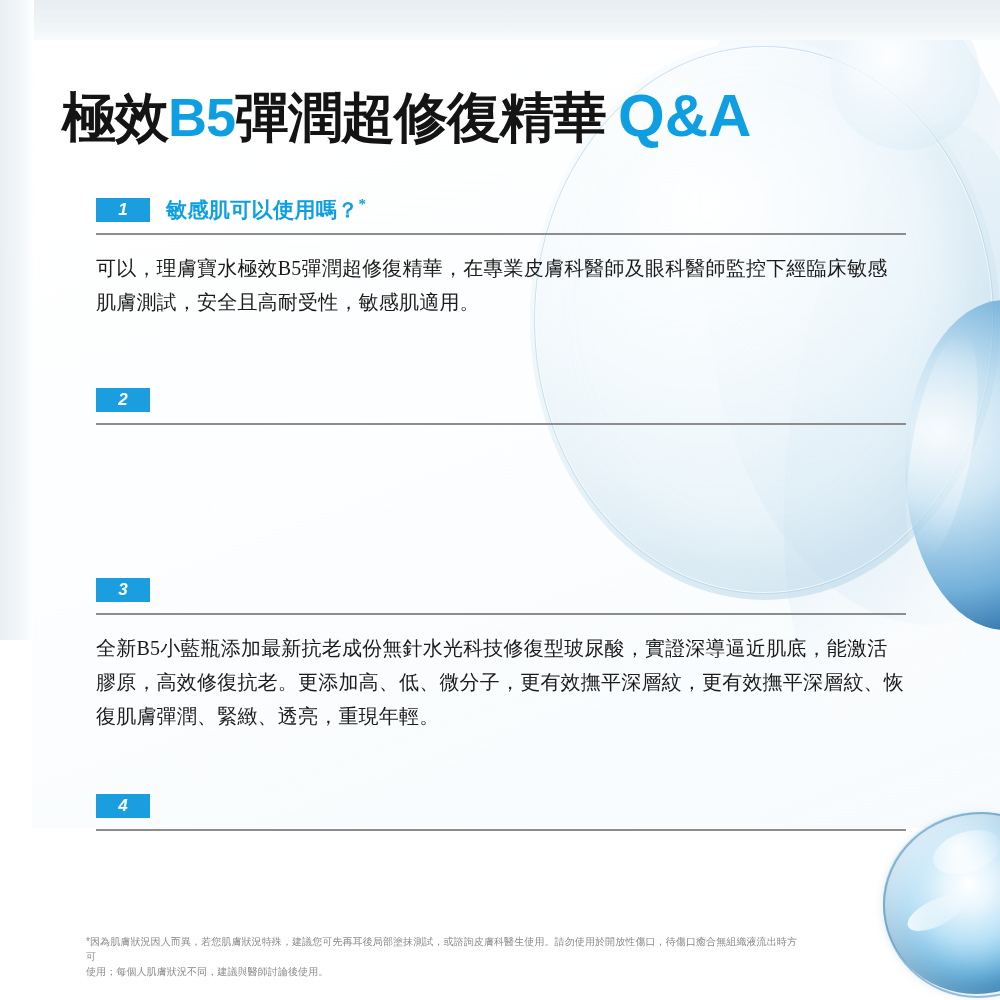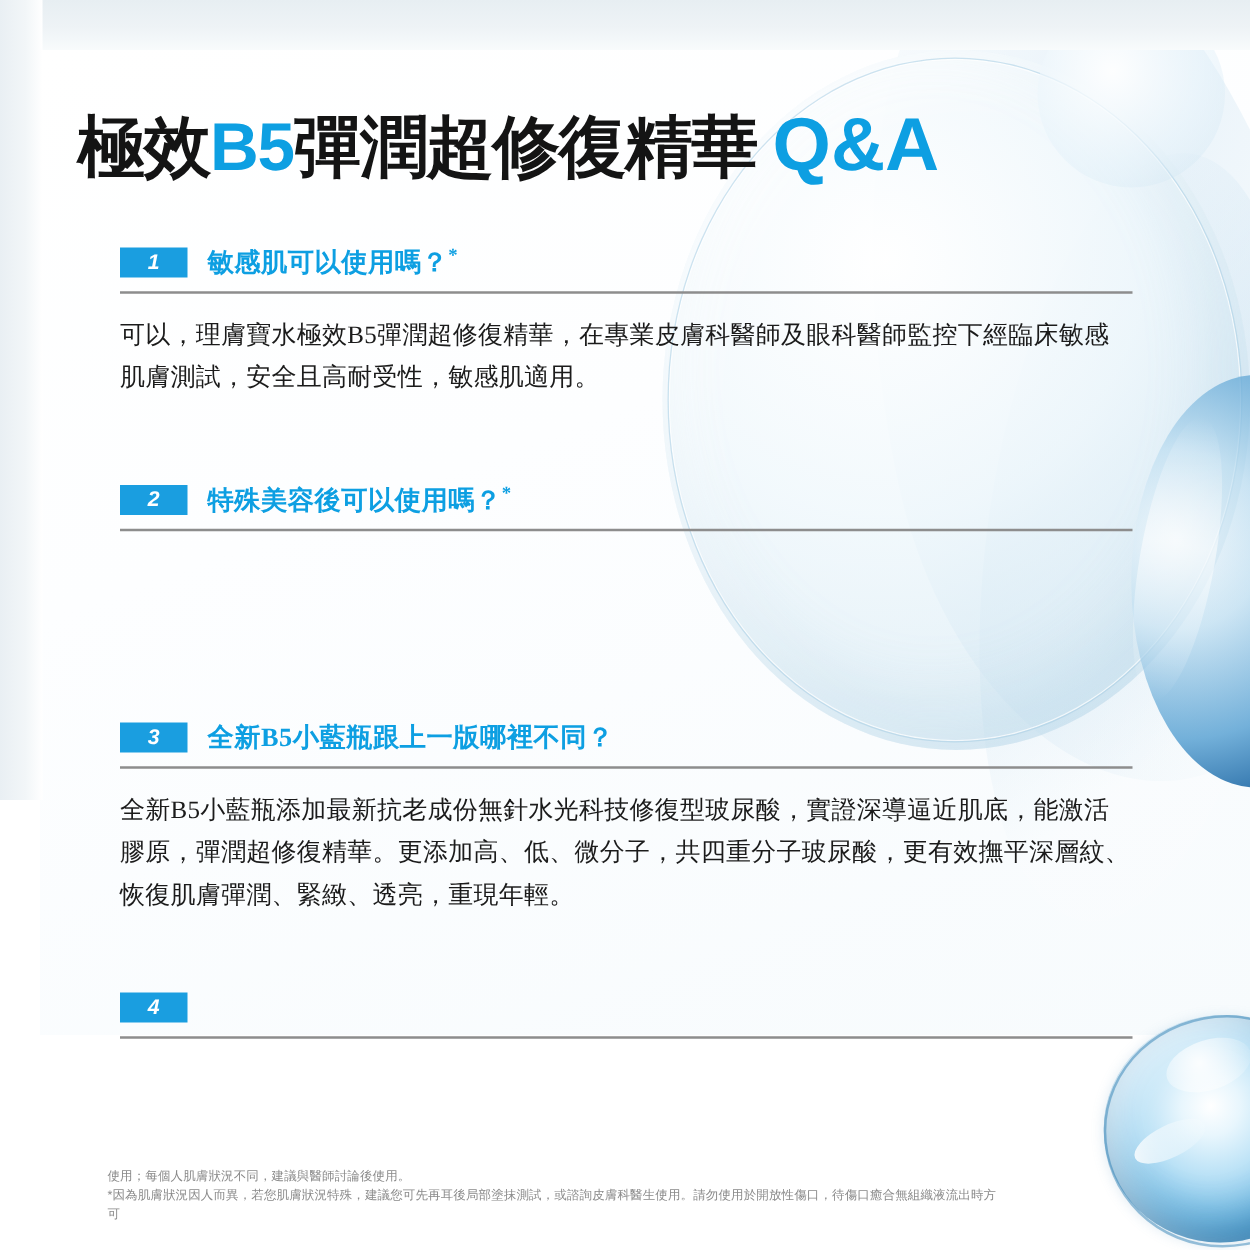--- a/index.html
+++ b/index.html
@@ -280,44 +280,42 @@
         </div>
         <div class="q-rule"></div>
         <div class="q-body">
           <p>可以，理膚寶水極效B5彈潤超修復精華，在專業皮膚科醫師及眼科醫師監控下經臨床敏感肌膚測試，安全且高耐受性，敏感肌適用。</p>
         </div>
       </div>
 
       <div class="qa-item" style="top:386px;">
         <div class="q-head">
           <div class="q-badge">2</div>
-          <div class="q-text"><span>特殊美容後可以使用嗎？</span><span class="star">*</span></div>
         </div>
         <div class="q-rule"></div>
       </div>
 
       <div class="qa-item" style="top:576px;">
         <div class="q-head">
           <div class="q-badge">3</div>
-          <div class="q-text"><span>全新B5小藍瓶跟上一版哪裡不同？</span><span class="star"></span></div>
         </div>
         <div class="q-rule"></div>
         <div class="q-body">
-          <p>全新B5小藍瓶添加最新抗老成份無針水光科技修復型玻尿酸，實證深導逼近肌底，能激活膠原，彈潤超修復精華。更添加高、低、微分子，共四重分子玻尿酸，更有效撫平深層紋、恢復肌膚彈潤、緊緻、透亮，重現年輕。</p>
+          <p>全新B5小藍瓶添加最新抗老成份無針水光科技修復型玻尿酸，實證深導逼近肌底，能激活膠原，高效修復抗老。更添加高、低、微分子，更有效撫平深層紋，更有效撫平深層紋、恢復肌膚彈潤、緊緻、透亮，重現年輕。</p>
         </div>
       </div>
 
       <div class="qa-item" style="top:792px;">
         <div class="q-head">
           <div class="q-badge">4</div>
         </div>
         <div class="q-rule"></div>
       </div>
 
     </div>
 
     <div class="footnote">
+      <p>*因為肌膚狀況因人而異，若您肌膚狀況特殊，建議您可先再耳後局部塗抹測試，或諮詢皮膚科醫生使用。請勿使用於開放性傷口，待傷口癒合無組織液流出時方可</p>
       <p>使用；每個人肌膚狀況不同，建議與醫師討論後使用。</p>
-      <p>*因為肌膚狀況因人而異，若您肌膚狀況特殊，建議您可先再耳後局部塗抹測試，或諮詢皮膚科醫生使用。請勿使用於開放性傷口，待傷口癒合無組織液流出時方可</p>
     </div>
 
   </div>
 </div>
 
 </body></html>

